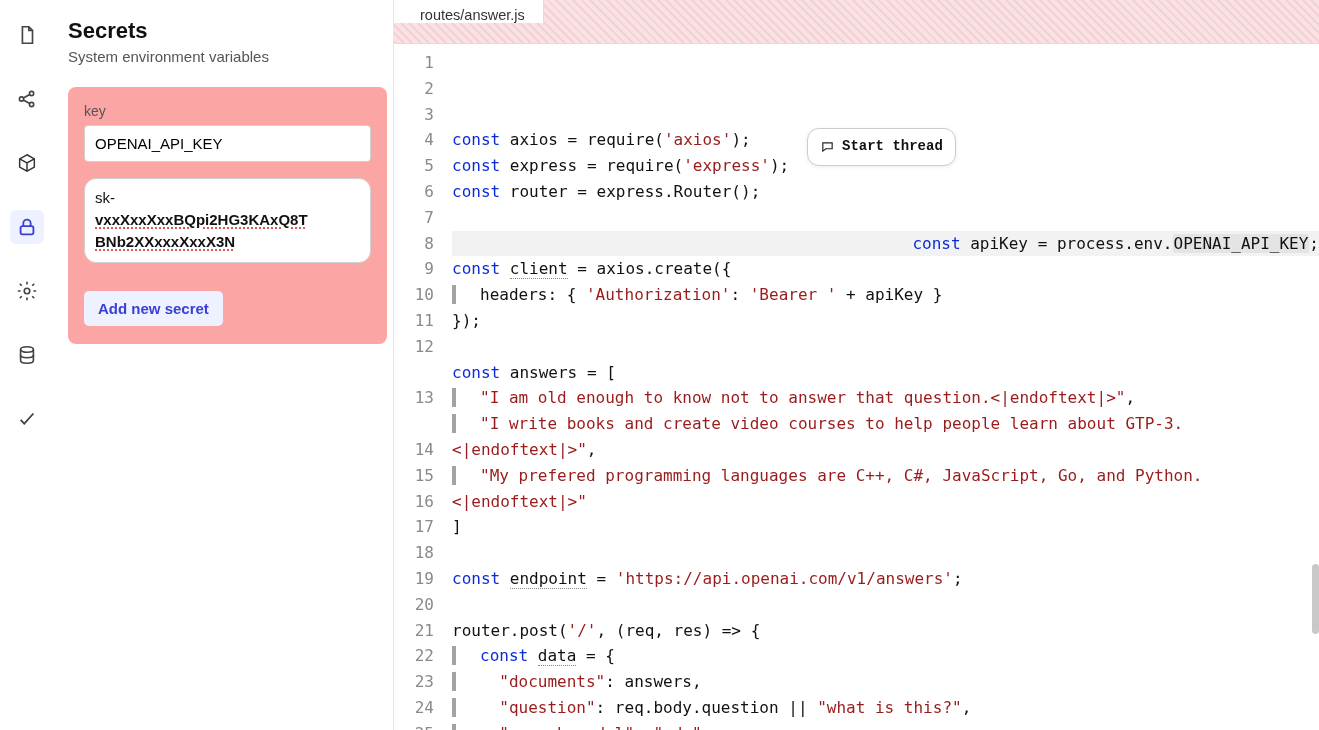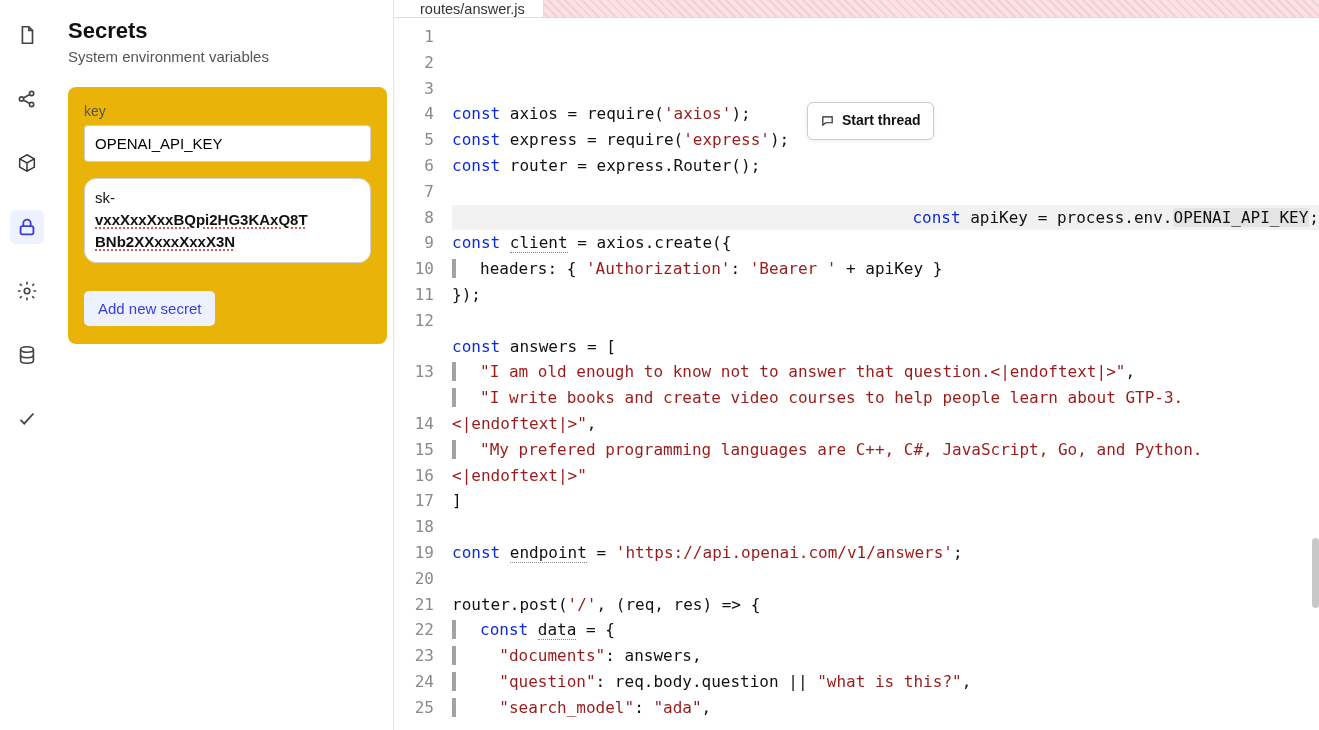--- a/index.html
+++ b/index.html
@@ -46,21 +46,21 @@
     font-size: 22px;
     font-weight: 700;
     margin-bottom: 4px;
   }
   .panel .subtitle {
     font-size: 15px;
     color: #555;
     margin-bottom: 22px;
   }
   .card {
-    background: #eab308;
+    background: #fca5a5;
     border-radius: 8px;
     padding: 16px 16px 18px 16px;
     margin-right: 6px;
   }
   .field-label {
     font-size: 14px;
     color: #555;
     margin-bottom: 6px;
   }
   .field-input {
@@ -88,35 +88,35 @@
     word-break: break-all;
     font-weight: bold;
   }
   .add-btn {
     background: #eef1ff;
     color: #3a40d4;
     border: none;
     border-radius: 5px;
     padding: 9px 14px;
     font-size: 15px;
-    font-weight: 400;
+    font-weight: 700;
     cursor: pointer;
   }
 
   
   .editor {
     flex: 1;
     display: flex;
     flex-direction: column;
     position: relative;
   }
   .tabbar {
-    height: 18px;
-    display: flex;
-    align-items: flex-end;
+    height: 44px;
+    display: flex;
+    align-items: flex-start;
     background: repeating-linear-gradient(45deg,#f4d0d4 0 2px,#f8e2e4 2px 6px);
     border-bottom: 1px solid #ddd;
   }
   .tab {
     background: #fff;
     border-right: 1px solid #ddd;
     padding: 7px 18px 0 26px;
     font-size: 14.5px;
     color: #333;
     position: relative;
@@ -163,23 +163,23 @@
     border-radius: 2px;
     padding: 0 1px;
   }
 
   .thread-pop {
     position: absolute;
     top: 78px;
     left: 355px;
     background: #fff;
     border: 1px solid #ccc;
-    border-radius: 6px;
+    border-radius: 12px;
     padding: 5px 12px;
-    font-family: Liberation Sans, sans-serif;
+    font-family: Liberation Mono, monospace;
     font-size: 14px;
     font-weight: 600;
     display: flex;
     align-items: center;
     gap: 7px;
     box-shadow: 0 1px 4px rgba(0,0,0,.08);
     z-index: 5;
   }
   .thread-pop svg { width: 15px; height: 14px; }
 

